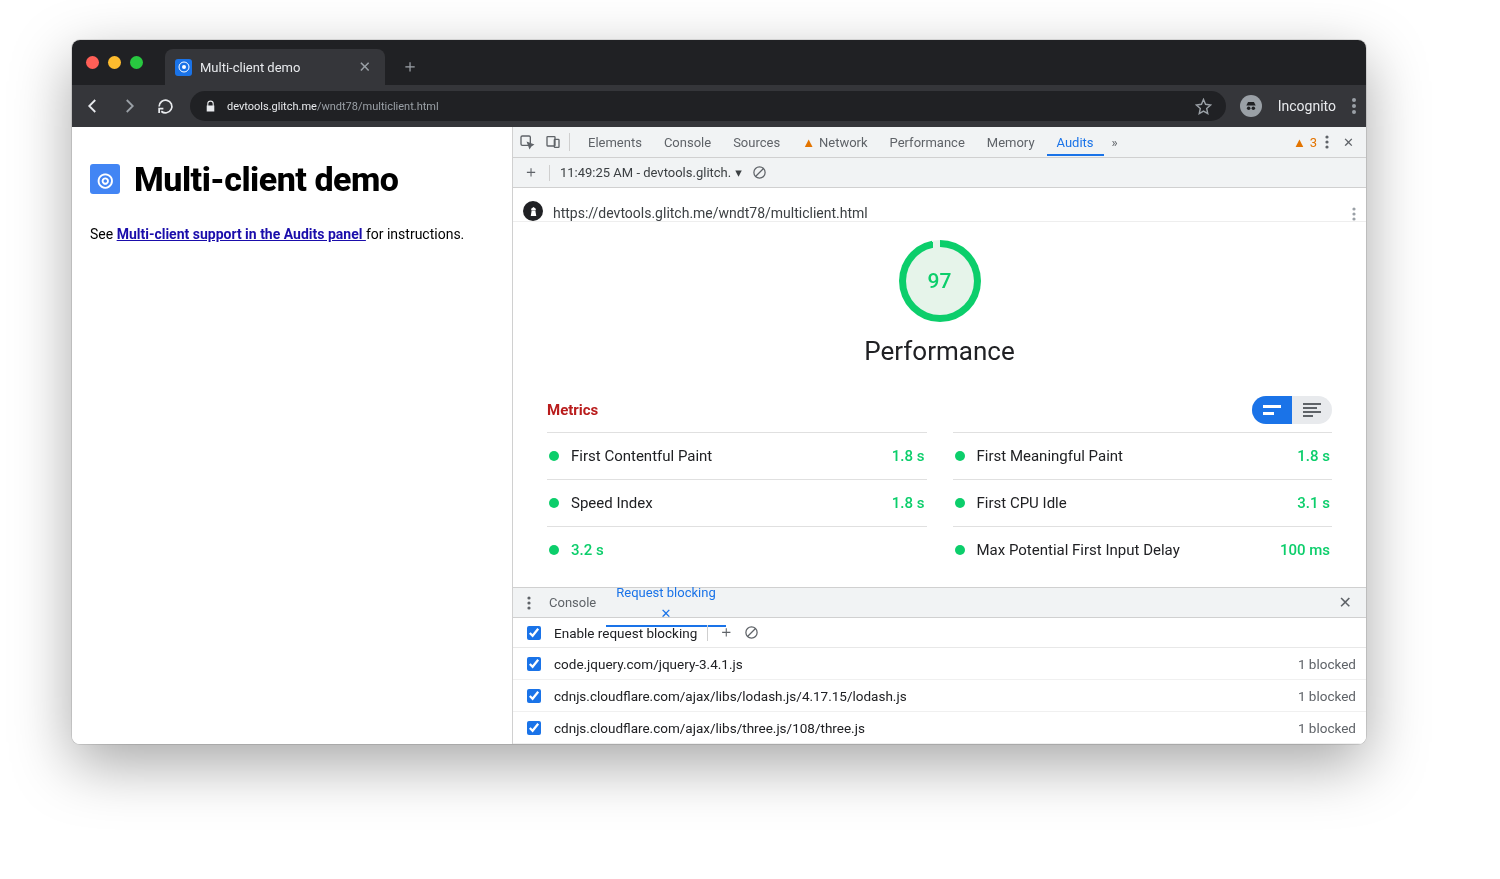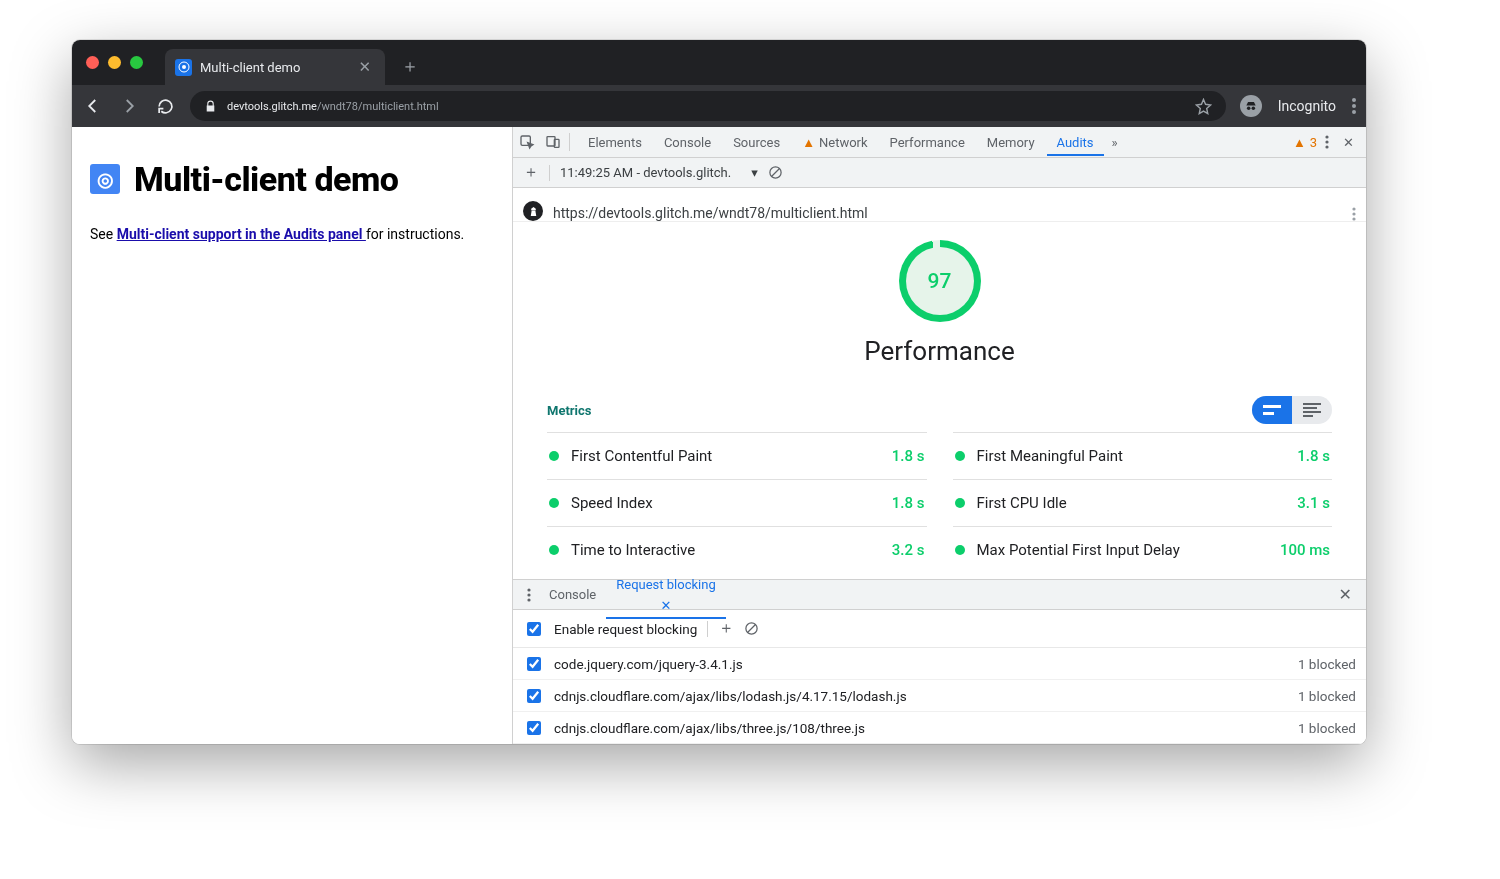--- a/index.html
+++ b/index.html
@@ -145,21 +145,21 @@
     border-bottom:1px solid #d0d0d0;
     display:flex;
     align-items:center;
     padding:0 10px;
     gap:10px;
     font-size:13px;
     color:#3c4043;
   }
   .audits-toolbar .plus { font-size:16px; color:#5f6368;}
   .audits-toolbar .tb-sep {width:1px;height:16px;background:#cfcfcf;}
-  .audits-toolbar .dropdown {display:flex;align-items:center;gap:20px;}
+  .audits-toolbar .dropdown {display:flex;align-items:center;gap:4px;}
 
   .audit-origin {
     height:34px;
     display:flex;
     align-items:flex-end;
     padding:0 10px;
     gap:10px;
     font-size:14px;
     color:#3c4043;
     background:#fff;
@@ -181,21 +181,21 @@
   .gauge::before{
     content:"";position:absolute;inset:7px;border-radius:50%;background:#e6f4ea;
   }
   .gauge-num { position:relative;font-size:21px;font-weight:500;color:#0cce6b;}
   .gauge-label { font-size:26px; color:#202124; font-weight:400;}
 
   .metrics-head {
     display:flex;align-items:center;justify-content:space-between;
     margin:30px 0 8px 0;
   }
-  .metrics-head .title { font-weight:700;font-size:13px;color:#0f766e;text-align:center;}
+  .metrics-head .title { font-weight:700;font-size:15px;color:#b91c1c;text-align:center;}
   .view-toggle {
     display:flex;border-radius:18px;overflow:hidden;background:#e8eaed;
   }
   .view-toggle .seg{
     width:40px;height:28px;display:flex;align-items:center;justify-content:center;color:#5f6368;
   }
   .view-toggle .seg.active{background:#1a73e8;color:#fff;}
 
   .metrics-grid{
     display:grid;grid-template-columns:1fr 1fr;column-gap:26px;
@@ -219,21 +219,21 @@
     height:30px;background:#f1f3f4;border-bottom:1px solid #d0d0d0;
     display:flex;align-items:center;padding:0 6px;font-size:13px;color:#5f6368;
   }
   .drawer-tabs .kebab{padding:0 8px;}
   .drawer-tab{padding:6px 10px;}
   .drawer-tab.active{color:#1a73e8;border-bottom:2px solid #1a73e8;padding-bottom:4px;display:flex;align-items:center;gap:6px;flex-direction:column;}
   .drawer-tabs .spacer{flex:1;}
   .drawer-close{padding:0 8px;color:#5f6368;font-size:16px;}
 
   .drawer-toolbar{
-    height:38px;border-bottom:1px solid #e8e8e8;display:flex;align-items:center;
+    height:30px;border-bottom:1px solid #e8e8e8;display:flex;align-items:center;
     padding:0 10px;gap:10px;font-size:13.5px;color:#202124;
   }
   .chk{width:14px;height:14px;accent-color:#1a73e8;}
   .drawer-toolbar .tb-sep{width:1px;height:16px;background:#cfcfcf;}
 
   .block-list{font-size:13.5px;color:#202124;}
   .block-row{
     display:flex;align-items:center;gap:10px;height:32px;padding:0 10px;
     border-bottom:1px solid #f0f0f0;
   }
@@ -447,21 +447,20 @@
             <span class="m-name">Speed Index</span>
             <span class="m-val">1.8 s</span>
           </div>
           <div class="metric-row">
             <span class="dot"></span>
             <span class="m-name">First CPU Idle</span>
             <span class="m-val">3.1 s</span>
           </div>
           <div class="metric-row">
             <span class="dot"></span>
-            <span class="m-name">Time to Interactive</span>
             <span class="m-val">3.2 s</span>
           </div>
           <div class="metric-row">
             <span class="dot"></span>
             <span class="m-name">Max Potential First Input Delay</span>
             <span class="m-val">100 ms</span>
           </div>
         </div>
       </div>
 

